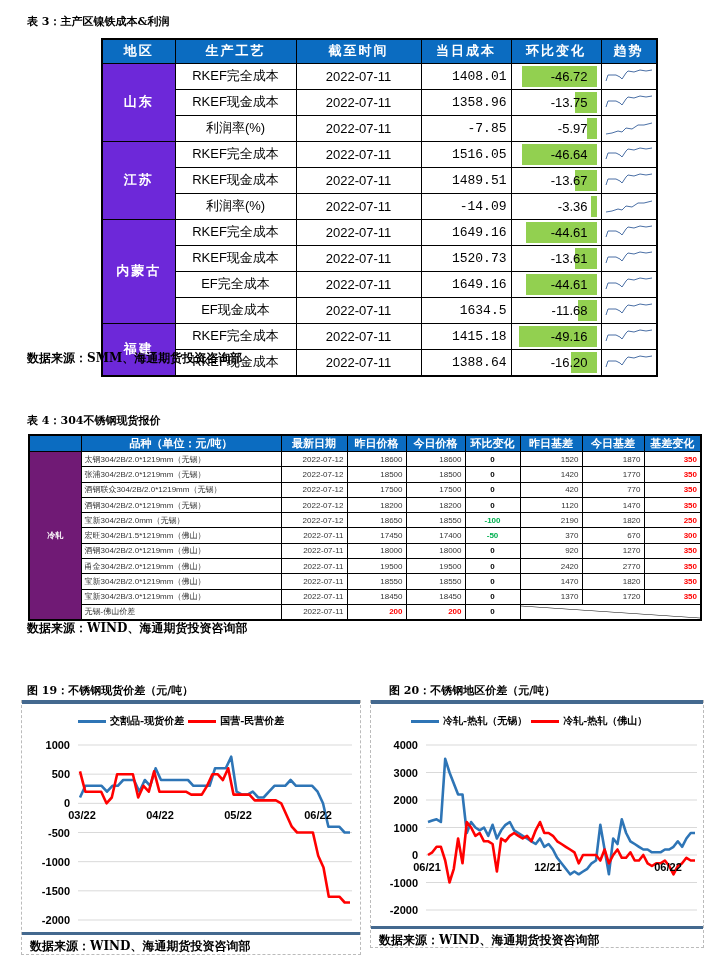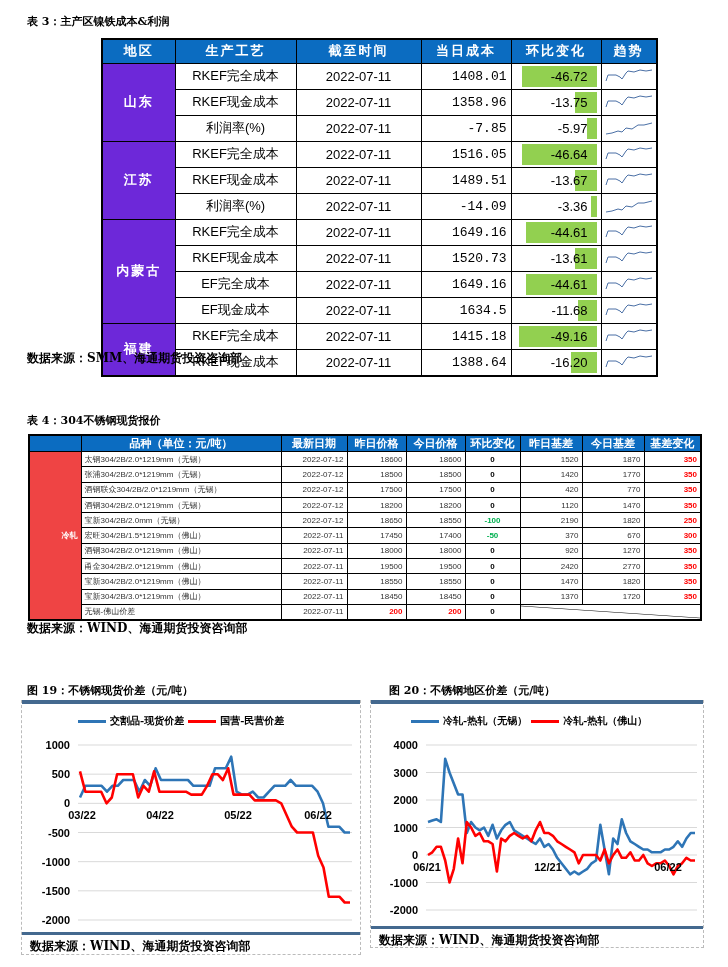--- a/index.html
+++ b/index.html
@@ -18,21 +18,21 @@
   #t3 td.chg { position: relative; text-align: right; padding: 5px; font-family: "Liberation Sans", sans-serif; }
   #t3 td.chg .bar { position: absolute; right: 4px; top: 2px; bottom: 2px; background: #92d050; }
   #t3 td.chg .val { position: relative; padding-right: 8px; }
   #t3 td.trend { padding: 0 2px; }
   #t3 td.trend svg { display: block; }
 
   
   #t4 { position: absolute; left: 28px; top: 434px; border-collapse: collapse; border: 2px solid #000; font-family: "Liberation Sans", sans-serif; }
   #t4 th { background: #0b6cc1; color: #fff; font-size: 11px; font-weight: bold; height: 15px; border: 1px solid #000; font-family: "DejaVu Serif", serif; }
   #t4 td { height: 15.3px; border: 1px solid #000; font-size: 8px; padding: 0 3px; color: #333; }
-  #t4 td.region { background: #ef4444; color: #fff; font-weight: bold; text-align: right; font-size: 8px; }
+  #t4 td.region { background: #701a75; color: #fff; font-weight: bold; text-align: center; font-size: 8px; }
   #t4 td.num { text-align: right; }
   #t4 td.c { text-align: center; }
   #t4 td.bold { font-weight: bold; color: #000; }
   #t4 td.red { color: #ff0000; font-weight: bold; text-align: right; }
   #t4 td.green { color: #00b050; font-weight: bold; }
 
   
   .chartbox { position: absolute; border: 1px dashed #bbb; border-top: none; }
   .chartbox .topbar { position: absolute; left: 0; right: 0; top: 0; height: 4px; background: #44698f; }
   .chartbox .botbar { position: absolute; left: 0; right: 0; height: 3px; background: #44698f; }

